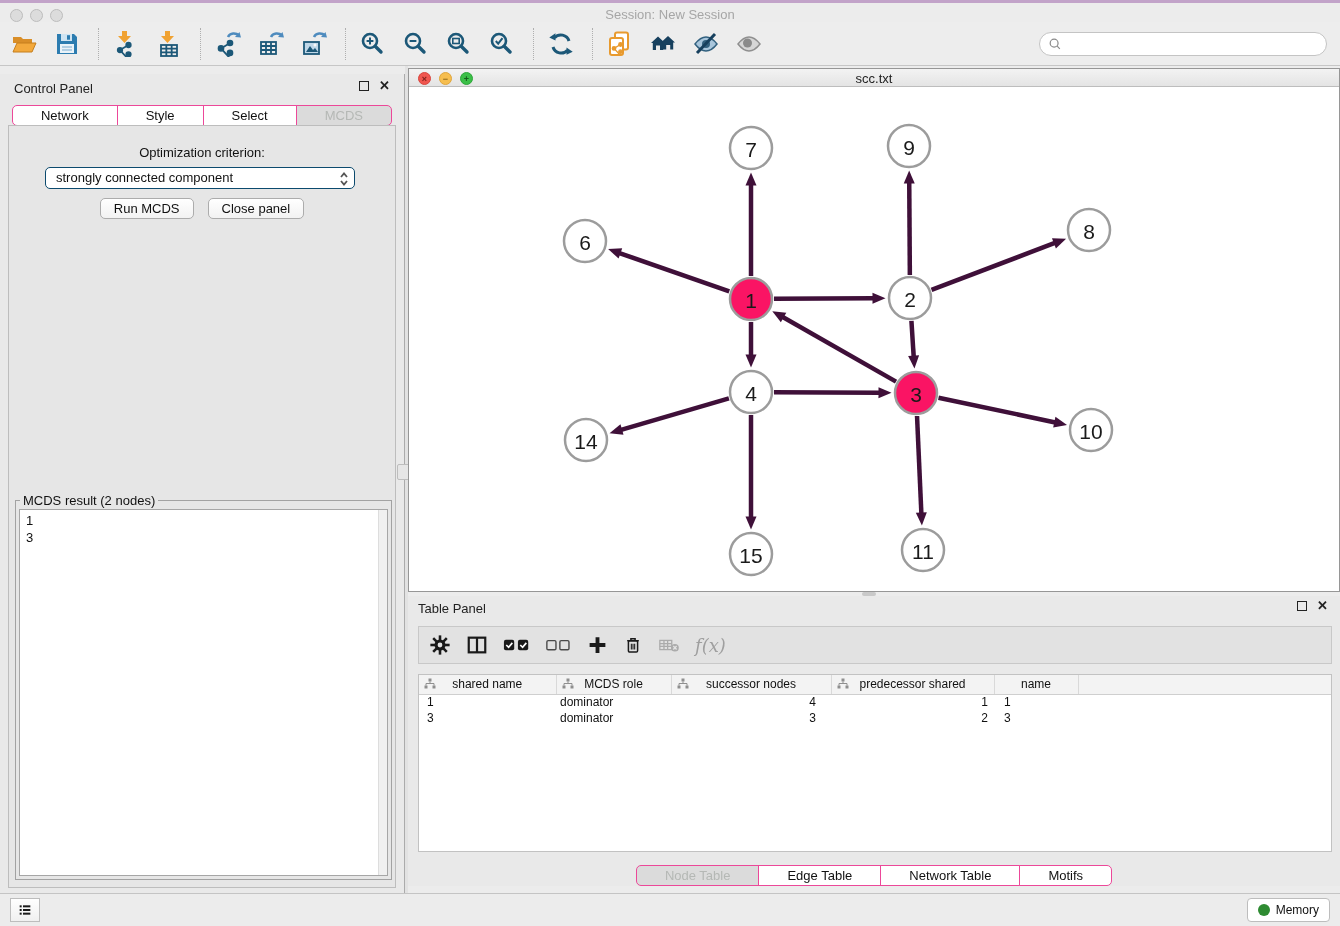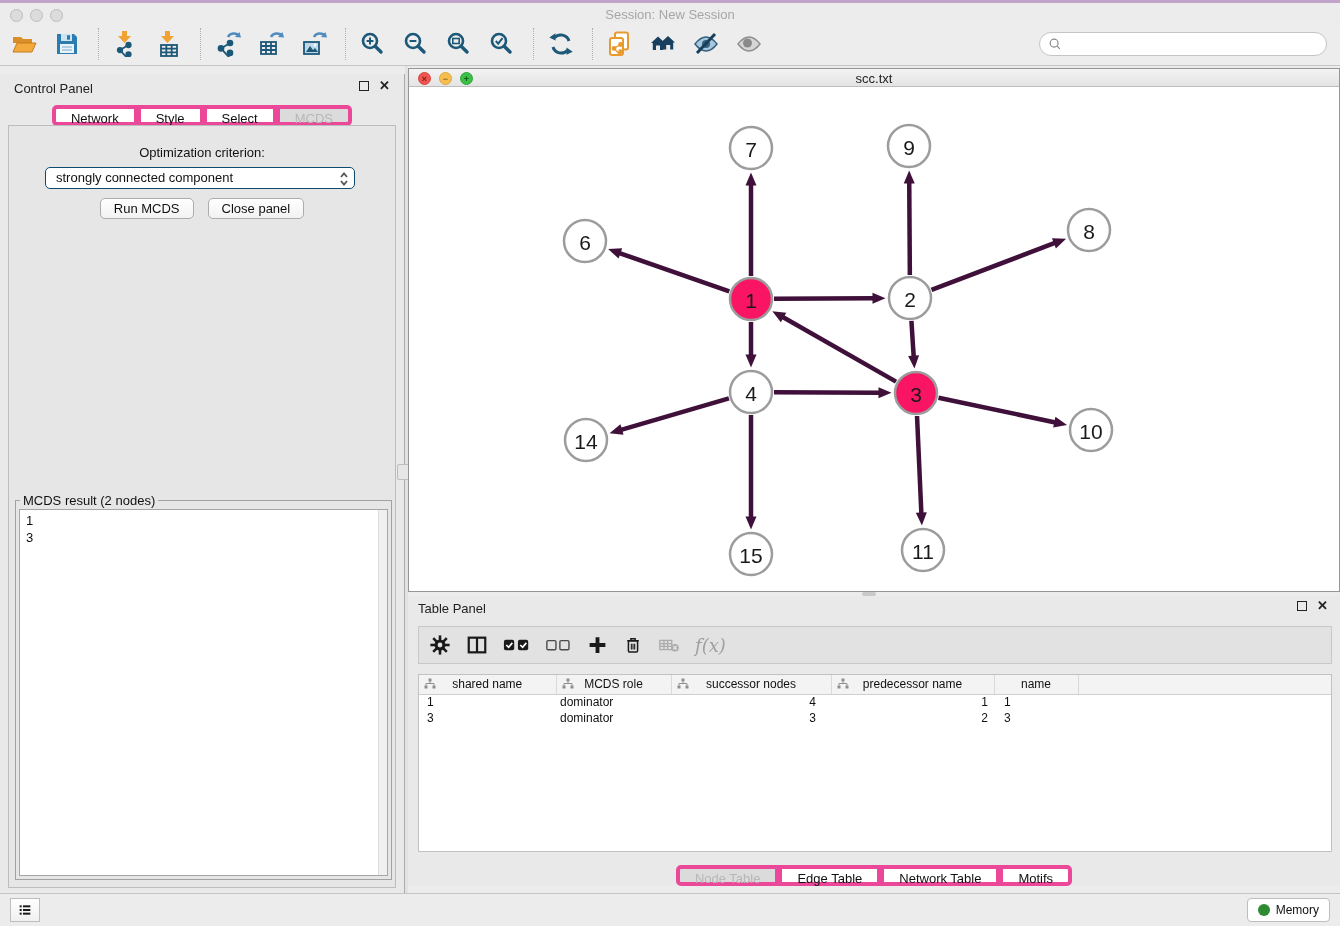--- a/index.html
+++ b/index.html
@@ -19,21 +19,21 @@
   #search-wrap{position:absolute;right:13px;top:10px;width:288px;height:24px;background:#FFF;border:1px solid #C4C4C4;border-radius:12px;display:flex;align-items:center;padding-left:8px;}
   #search-wrap input{border:none;outline:none;flex:1;font-size:12px;background:transparent;margin-left:5px;}
 
   
   #control-panel{position:absolute;left:0;top:74px;width:405px;height:820px;background:#E9E9E9;border-right:1px solid #ABABAB;}
   .panel-title{position:absolute;left:14px;top:7px;font-size:13px;color:#222;}
   .panel-btns{position:absolute;right:14px;top:7px;display:flex;gap:10px;align-items:center;}
   .float-btn{width:10px;height:10px;border:1.5px solid #222;background:none;}
   .close-btn{font-size:13px;font-weight:bold;color:#222;line-height:10px;}
   .tabs-row{position:absolute;left:0;right:0;top:31px;display:flex;justify-content:center;}
-  .tab{height:21px;line-height:19px;padding:0 15px;font-size:13px;background:#FFF;border:4px solid #ec4899;margin-left:-1px;color:#111;text-align:center;}
+  .tab{height:21px;line-height:19px;padding:0 28px;font-size:13px;background:#FFF;border:1px solid #ec4899;margin-left:-1px;color:#111;text-align:center;}
   .tab.first{border-radius:5px 0 0 5px;margin-left:0;}
   .tab.last{border-radius:0 5px 5px 0;}
   .tab.active{background:#DBDBDB;color:#B5B8B5;}
   #cp-content{position:absolute;left:8px;right:8px;top:51px;bottom:6px;background:#E6E6E6;border:1px solid #BDBDBD;}
   #opt-label{position:absolute;left:0;right:0;top:19px;text-align:center;font-size:13px;color:#111;}
   #criterion{position:absolute;left:36px;top:41px;width:310px;height:22px;background:#FFF;border:1px solid #0c4a6e;border-radius:5px;font-size:13px;line-height:20px;padding-left:10px;color:#111;}
   #criterion svg{position:absolute;right:5px;top:3px;}
   .mac-btn{height:21px;border:1px solid #ACACAC;border-radius:5px;background:linear-gradient(#FFFFFF,#F2F2F2);font-size:13px;color:#111;padding:0 13px;}
   #btn-row{position:absolute;left:0;right:0;top:72px;display:flex;justify-content:center;gap:14px;}
   #result-fieldset{position:absolute;left:6px;top:374px;width:377px;height:380px;border:1px solid #A2A2A2;}
@@ -443,21 +443,21 @@
                     </g>
                     <path d="M6 3.5v2M2 7.5v-2h8v2" stroke="#8F8F8F" fill="none"></path>
                   </svg></span><span>successor nodes</span></th>
               <th style="width: 163px;"><span class="tree"><svg viewBox="0 0 12 12" width="12" height="12">
                     <g fill="#8F8F8F">
                       <rect x="4.5" y="0.5" width="3" height="3"></rect>
                       <rect x="0.5" y="7.5" width="3" height="3"></rect>
                       <rect x="8.5" y="7.5" width="3" height="3"></rect>
                     </g>
                     <path d="M6 3.5v2M2 7.5v-2h8v2" stroke="#8F8F8F" fill="none"></path>
-                  </svg></span><span>predecessor name</span></th>
+                  </svg></span><span>predecessor shared</span></th>
               <th style="width: 84px;"><span>name</span></th>
               <th style="border-right: none;"></th>
             </tr>
           </thead>
         <tbody id="tp-body">
             <tr>
               <td class="al" style="padding: 0px 0px 0px 8px;">1</td>
               <td class="al" style="padding: 0px 0px 0px 4px;">dominator</td>
               <td class="ar" style="padding: 0px 15px 0px 0px;">4</td>
               <td class="ar" style="padding: 0px 6px 0px 0px;">1</td>

